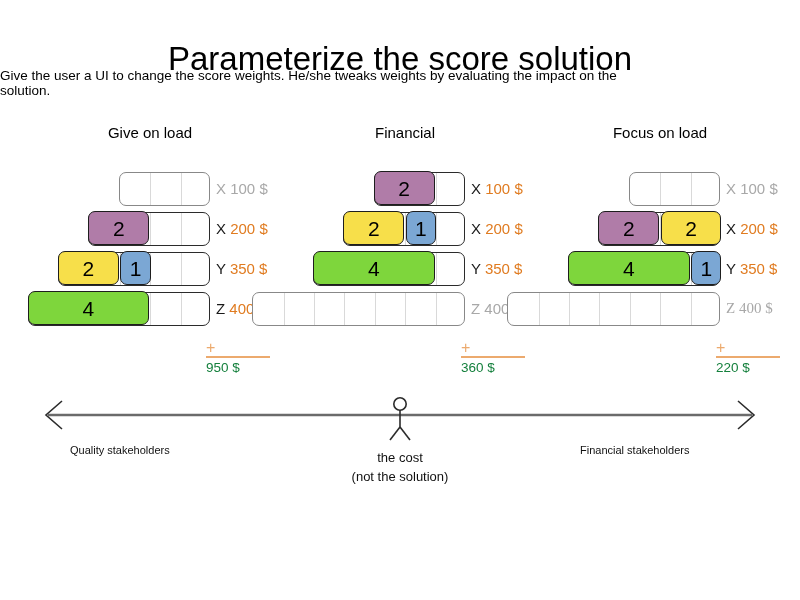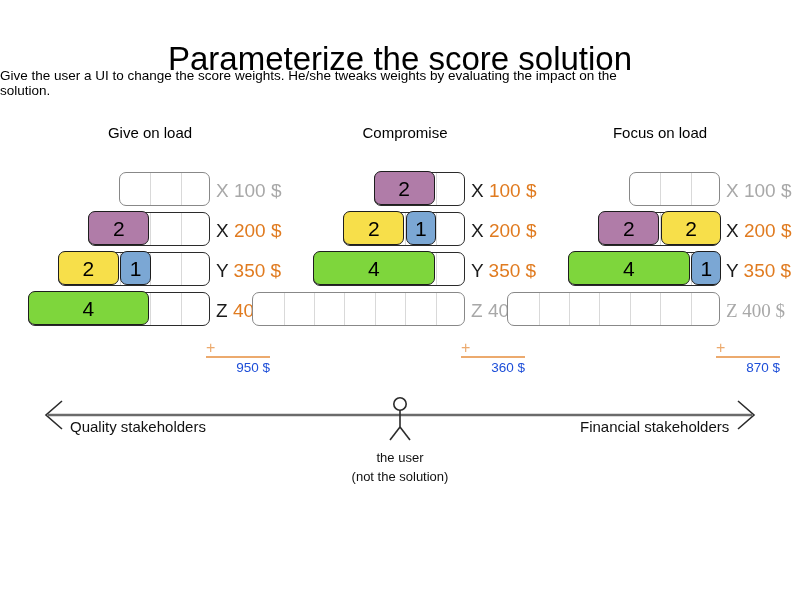--- a/index.html
+++ b/index.html
@@ -100,21 +100,21 @@
     justify-content: center;
     font-size: 21px;
     color: #000000;
     line-height: 1;
   }
 
   
   .row-label {
     position: absolute;
     top: 8px;
-    font-size: 19px;
+    font-size: 15px;
     white-space: nowrap;
   }
   .row-label .res {
     color: #1a1a1a;
   }
   .row-label .price {
     color: #e07b20;
   }
   .row-label.inactive .res,
   .row-label.inactive .price {
@@ -140,38 +140,37 @@
     top: 16px;
     width: 64px;
     height: 2px;
     background: #ecaa6e;
   }
   .total-value {
     position: absolute;
     left: 0;
     top: 20px;
     width: 64px;
-    text-align: right;
     font-size: 13.5px;
-    color: #1d4ed8;
+    color: #15803d;
     white-space: nowrap;
   }
 
   
   #spectrum {
     position: absolute;
     left: 0;
     top: 395px;
     width: 800px;
     height: 100px;
   }
   .axis-label {
     position: absolute;
-    top: 418px;
-    font-size: 15px;
+    top: 444px;
+    font-size: 11px;
     color: #111111;
     white-space: nowrap;
   }
   #user-caption-1 {
     position: absolute;
     top: 450px;
     left: 0;
     width: 800px;
     text-align: center;
     font-size: 13px;
@@ -236,21 +235,21 @@
           <div class="row-label" style="left: 196px;"><span class="res">Z </span><span class="price">400 $</span></div>
         </div>
         <div class="total-box" style="left: 186px; top: 168px;">
           <div class="total-plus">+</div>
           <div class="total-rule"></div>
           <div class="total-value">950 $</div>
         </div>
       </div>
     </div>
     <div class="scenario-column" style="left: 275px; width: 260px;">
-      <div class="scenario-title">Compromise</div>
+      <div class="scenario-title">Financial</div>
       <div class="rows-area" style="width: 260px;">
         <div class="weight-row" style="top: 0px; left: 0px; width: 260px;">
           <div class="slot-track active" style="left: 98.8px; width: 91.2px;">
             <div class="slot-divider" style="left: 30.4px;"></div>
             <div class="slot-divider" style="left: 60.8px;"></div>
           </div>
           <div class="weight-block" style="left: 98.8px; width: 60.8px; background: rgb(176, 124, 168);">2</div>
           <div class="row-label" style="left: 196px;"><span class="res">X </span><span class="price">100 $</span></div>
         </div>
         <div class="weight-row" style="top: 40px; left: 0px; width: 260px;">
@@ -329,34 +328,34 @@
             <div class="slot-divider" style="left: 91.2px;"></div>
             <div class="slot-divider" style="left: 121.6px;"></div>
             <div class="slot-divider" style="left: 152px;"></div>
             <div class="slot-divider" style="left: 182.4px;"></div>
           </div>
           <div class="row-label inactive" style="left: 196px;"><span class="res">Z </span><span class="price">400 $</span></div>
         </div>
         <div class="total-box" style="left: 186px; top: 168px;">
           <div class="total-plus">+</div>
           <div class="total-rule"></div>
-          <div class="total-value">870 $</div>
+          <div class="total-value">220 $</div>
         </div>
       </div>
     </div>
   </div>
 
 <svg id="spectrum" viewBox="0 0 800 100" xmlns="http://www.w3.org/2000/svg">
   <line x1="48" y1="20" x2="752" y2="20" stroke="#6b6b6b" stroke-width="2.4"></line>
   <polyline points="62,6 46,20 62,34" fill="none" stroke="#2b2b2b" stroke-width="1.6"></polyline>
   <polyline points="738,6 754,20 738,34" fill="none" stroke="#2b2b2b" stroke-width="1.6"></polyline>
   <g>
     <circle cx="400" cy="9" r="6.2" fill="#ffffff" stroke="#2b2b2b" stroke-width="1.6"></circle>
     <line x1="400" y1="15" x2="400" y2="32" stroke="#2b2b2b" stroke-width="1.6"></line>
     <line x1="400" y1="32" x2="390" y2="45" stroke="#2b2b2b" stroke-width="1.6"></line>
     <line x1="400" y1="32" x2="410" y2="45" stroke="#2b2b2b" stroke-width="1.6"></line>
   </g>
 </svg>
 
 <div class="axis-label" style="left:70px;">Quality stakeholders</div>
 <div class="axis-label" style="left:580px;">Financial stakeholders</div>
-<div id="user-caption-1">the user</div>
+<div id="user-caption-1">the cost</div>
 <div id="user-caption-2">(not the solution)</div>
 
 </body></html>

